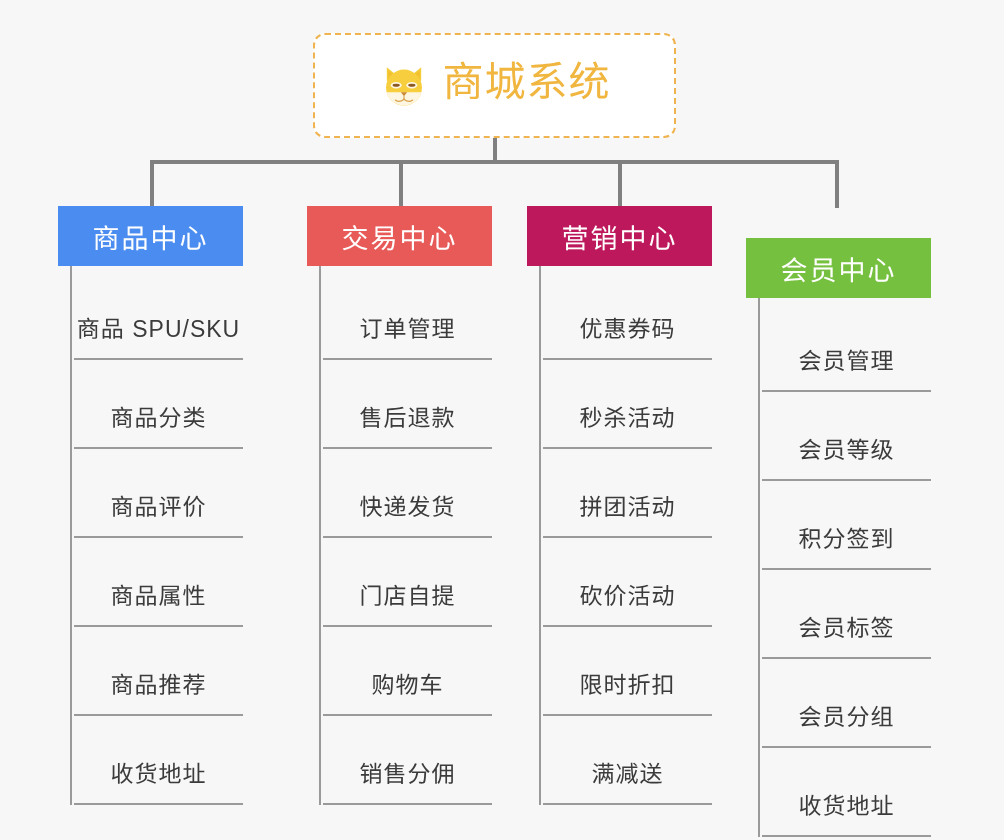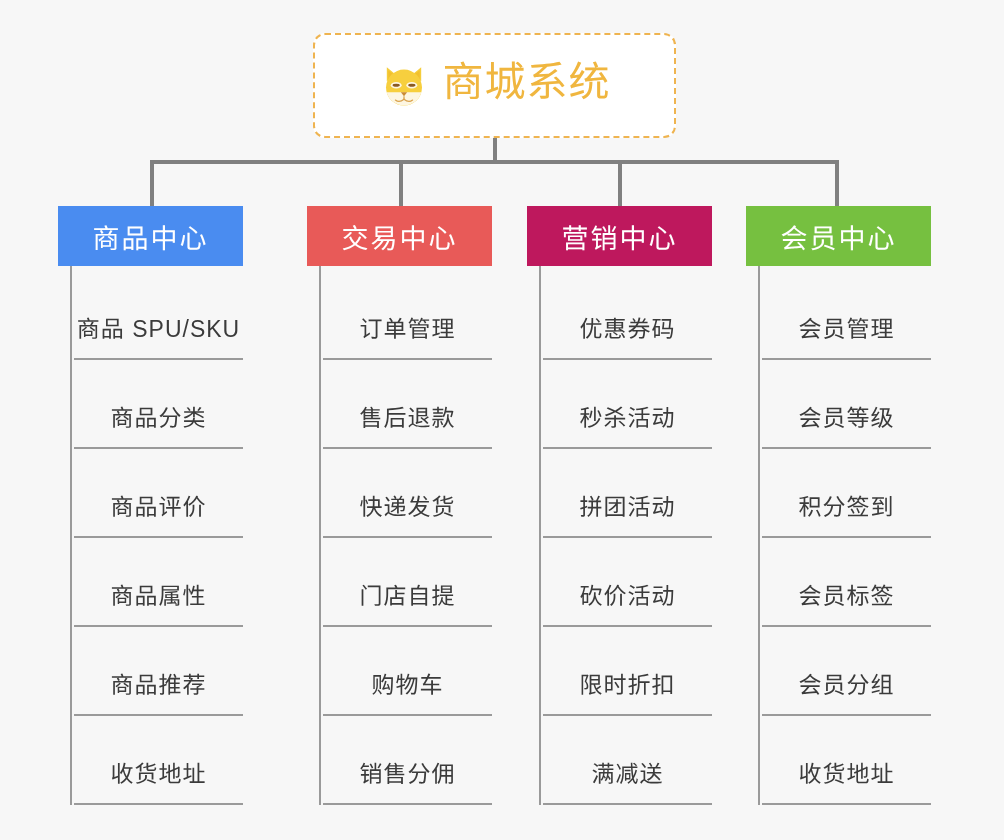--- a/index.html
+++ b/index.html
@@ -184,21 +184,21 @@
     <div class="leaf-list">
       <div class="leaf-item">优惠券码</div>
       <div class="leaf-item">秒杀活动</div>
       <div class="leaf-item">拼团活动</div>
       <div class="leaf-item">砍价活动</div>
       <div class="leaf-item">限时折扣</div>
       <div class="leaf-item">满减送</div>
     </div>
   </div>
 
-  <div class="branch" id="branch-3" style="left:746px;width:185px;">
+  <div class="branch" id="branch-3" style="left:746px;width:185px;margin-top:32px;">
     <div class="branch-header" style="background:#76c040;">会员中心</div>
     <div class="leaf-list">
       <div class="leaf-item">会员管理</div>
       <div class="leaf-item">会员等级</div>
       <div class="leaf-item">积分签到</div>
       <div class="leaf-item">会员标签</div>
       <div class="leaf-item">会员分组</div>
       <div class="leaf-item">收货地址</div>
     </div>
   </div>

